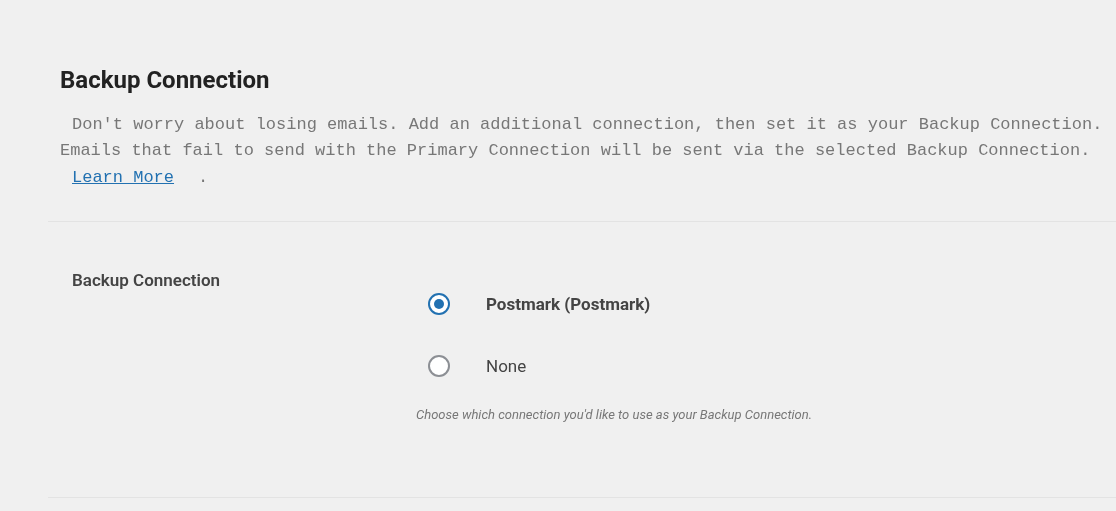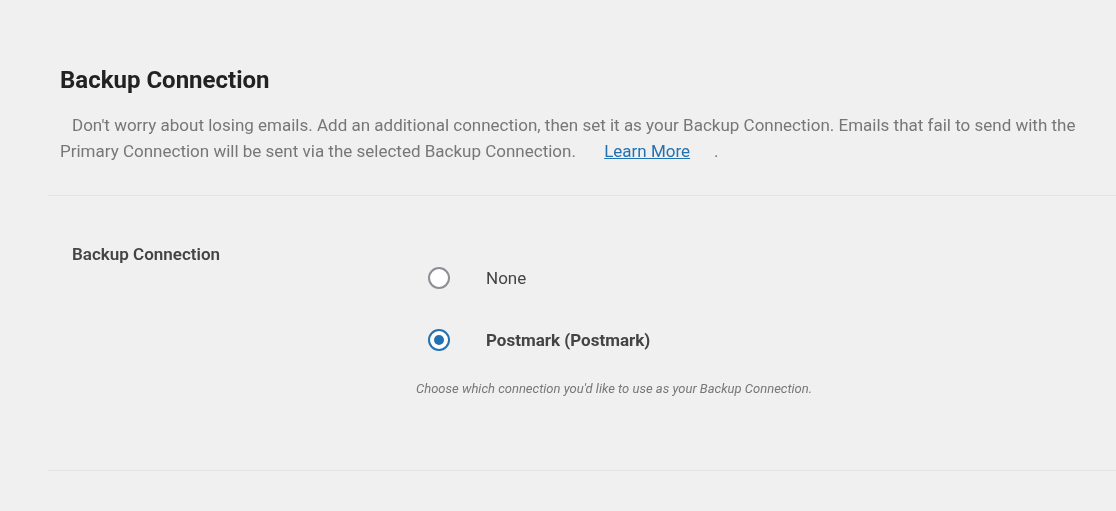--- a/index.html
+++ b/index.html
@@ -18,20 +18,21 @@
       font-size: 24px;
       font-weight: 700;
       color: #222;
       margin-bottom: 18px;
     }
     .section-description {
       font-size: 17px;
       line-height: 1.55;
       color: #777;
       max-width: 1060px;
+      font-family: Liberation Mono, monospace;
     }
     .section-description a {
       color: #2271b1;
       text-decoration: underline;
     }
     .divider {
       border: none;
       border-top: 1px solid #e3e3e3;
       margin: 30px 0 35px 0;
     }
@@ -117,26 +118,26 @@
 <p class="section-description">
   <span>Don't worry about losing emails. Add an additional connection, then set it as your Backup Connection. Emails that fail to send with the Primary Connection will be sent via the selected Backup Connection. </span><a href="#">Learn More</a><span>.</span>
 </p>
 
 <hr class="divider">
 
 <div class="form-row">
   <div class="form-label">Backup Connection</div>
   <div class="form-control">
     <label class="radio-option">
+      <span class="radio-circle selected"></span>
+      <span class="radio-label bold">Postmark (Postmark)</span>
+    </label>
+    <label class="radio-option">
       <span class="radio-circle"></span>
       <span class="radio-label">None</span>
-    </label>
-    <label class="radio-option">
-      <span class="radio-circle selected"></span>
-      <span class="radio-label bold">Postmark (Postmark)</span>
     </label>
     <div class="field-hint">Choose which connection you'd like to use as your Backup Connection.</div>
   </div>
 </div>
 
 <hr class="divider-bottom">
 
 <button class="save-button">Save Settings</button>
 
 

